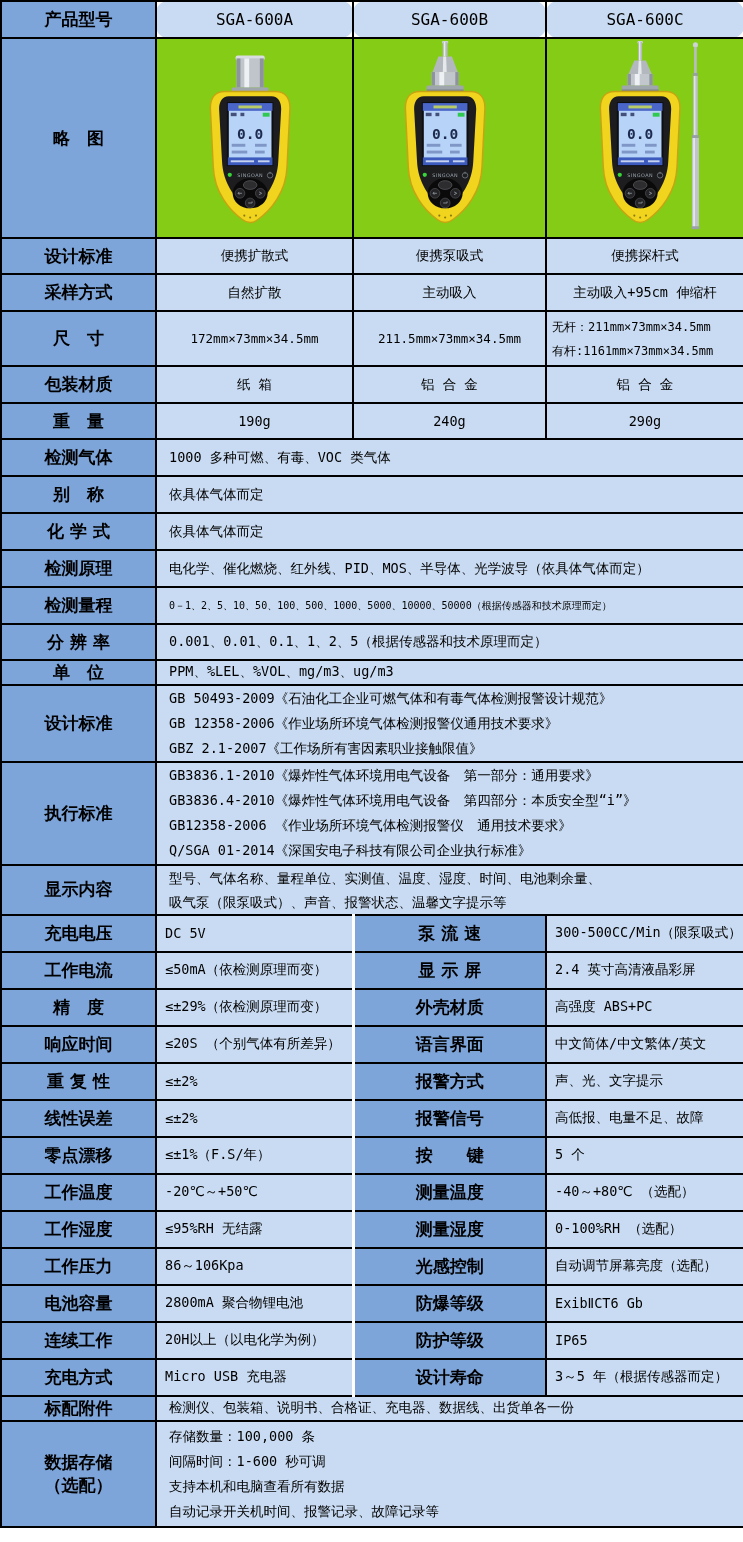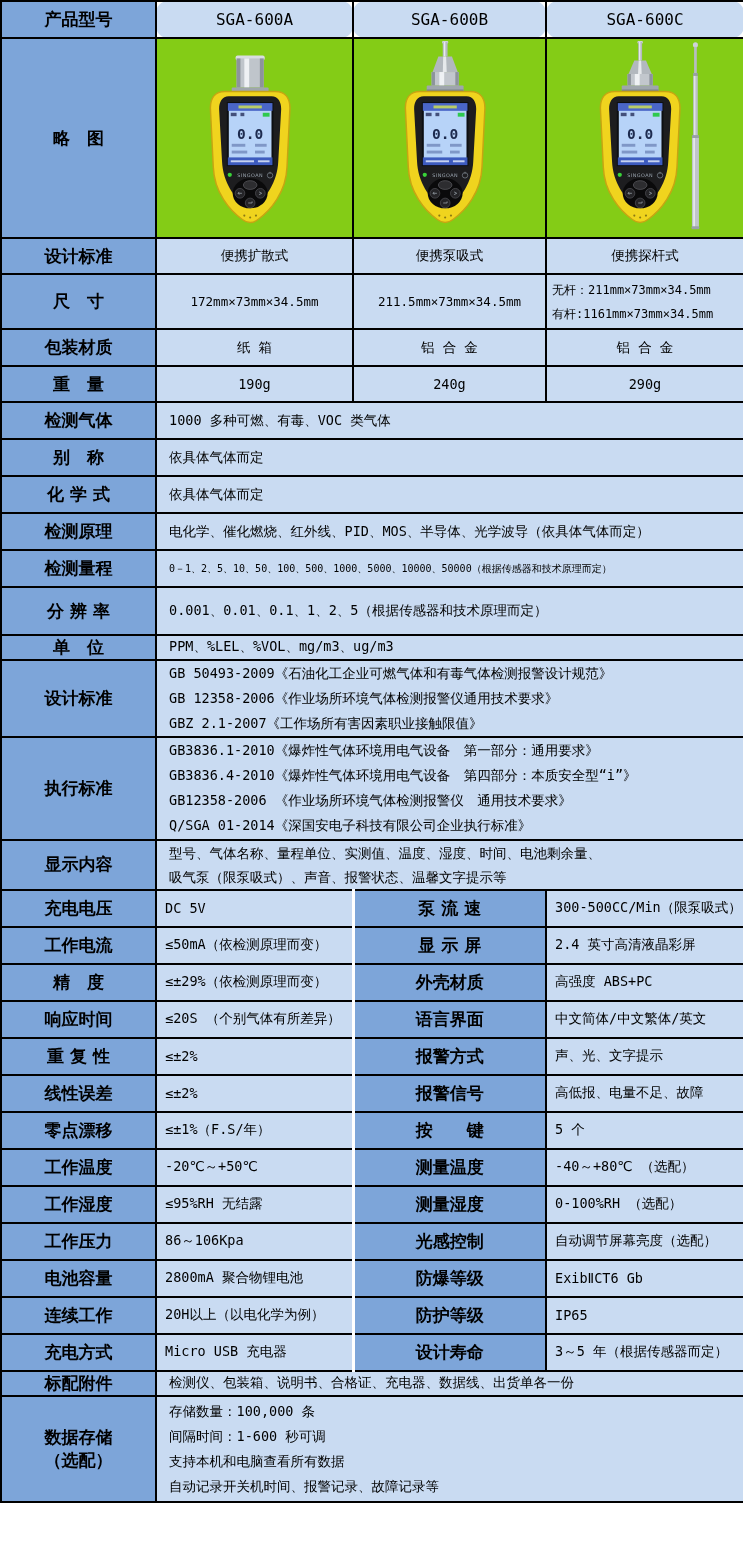--- a/index.html
+++ b/index.html
@@ -212,20 +212,26 @@
   </td>
 </tr>
 
 <tr style="height:36px">
   <td class="hd">设计标准</td>
   <td class="val c">便携扩散式</td>
   <td class="val c">便携泵吸式</td>
   <td class="val c">便携探杆式</td>
 </tr>
 
+<tr style="height:37px">
+  <td class="hd">采样方式</td>
+  <td class="val c">自然扩散</td>
+  <td class="val c">主动吸入</td>
+  <td class="val c">主动吸入+95cm 伸缩杆</td>
+</tr>
 
 <tr style="height:55px">
   <td class="hd">尺　寸</td>
   <td class="val c" style="font-size:12.5px">172mm×73mm×34.5mm</td>
   <td class="val c" style="font-size:12.5px">211.5mm×73mm×34.5mm</td>
   <td class="val dims">
     <div>无杆：211mm×73mm×34.5mm</div>
     <div>有杆:1161mm×73mm×34.5mm</div>
   </td>
 </tr>
@@ -262,21 +268,21 @@
 <tr style="height:37px">
   <td class="hd">检测原理</td>
   <td class="val l" colspan="3">电化学、催化燃烧、红外线、PID、MOS、半导体、光学波导（依具体气体而定）</td>
 </tr>
 
 <tr style="height:37px">
   <td class="hd">检测量程</td>
   <td class="val l rng" colspan="3">0－1、2、5、10、50、100、500、1000、5000、10000、50000（根据传感器和技术原理而定）</td>
 </tr>
 
-<tr style="height:48px">
+<tr style="height:36px">
   <td class="hd">分 辨 率</td>
   <td class="val l" colspan="3">0.001、0.01、0.1、1、2、5（根据传感器和技术原理而定）</td>
 </tr>
 
 <tr style="height:24px">
   <td class="hd">单　位</td>
   <td class="val l" colspan="3">PPM、%LEL、%VOL、mg/m3、ug/m3</td>
 </tr>
 
 <tr style="height:76px">

